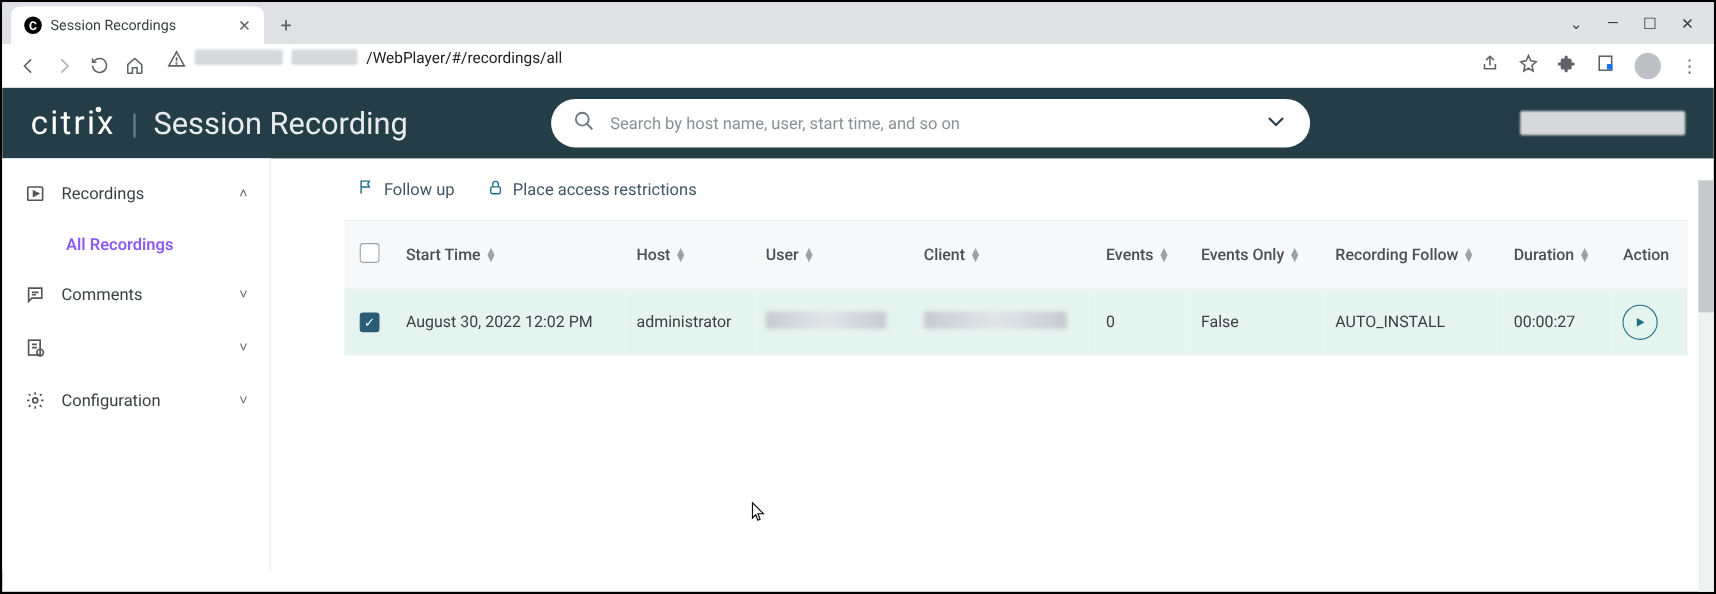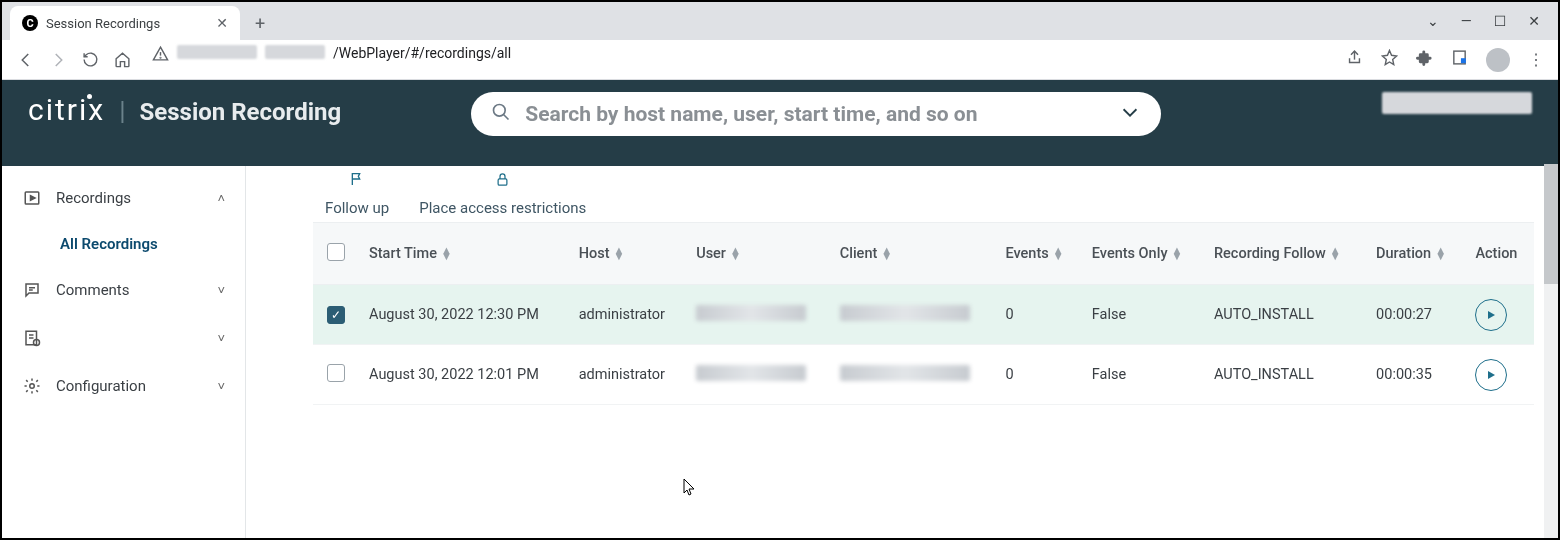--- a/index.html
+++ b/index.html
@@ -17,46 +17,46 @@
   .addr-row { display:flex; align-items:center; gap:12px; height:40px; background:#fff; padding:0 14px; border-bottom:1px solid #dadce0;}
   .nav-icon { width:20px; height:20px; display:flex; align-items:center; justify-content:center; color:#5f6368; }
   .nav-icon.disabled { color:#b0b3b8;}
   .addr-bar { flex:1; display:flex; align-items:flex-start; gap:8px; height:30px; font-size:14px; color:#202124; padding:0 8px;}
   .addr-bar .warn { color:#5f6368; }
   .blur-seg { display:inline-block; height:14px; background:#d6d8dc; border-radius:2px; filter:blur(1px); }
   .right-icons { display:flex; gap:18px; align-items:center; color:#5f6368;}
   .right-icons .avatar { width:24px; height:24px; border-radius:50%; background:#bdc1c6;}
 
   
-  .app-header { height:86px; background:#253d47; display:flex; padding:12px 26px; gap:20px;}
+  .app-header { height:64px; background:#253d47; display:flex; align-items:center; padding:12px 26px; gap:20px;}
   .brand-wrap { display:flex; align-items:baseline; gap:14px; color:#fff; }
   .brand-logo { font-size:30px; letter-spacing:2px; font-weight:400; position:relative; }
   .brand-dot { position:absolute; width:5px; height:5px; background:#fff; border-radius:50%; top:2px; right:13px;}
   .brand-sep { color:#6b828b; font-size:26px; }
-  .brand-sub { font-size:24px; font-weight:700; color:#e8ecee;}
+  .brand-sub { font-size:28px; font-weight:400; color:#e8ecee;}
   .search-pill { flex:0 0 690px; height:44px; background:#fff; border-radius:22px; display:flex; align-items:center; padding:0 20px; margin-left:110px;}
-  .search-pill input { flex:1; border:none; outline:none; font-size:21px; color:#333;font-weight:bold; }
+  .search-pill input { flex:1; border:none; outline:none; font-size:15px; color:#333; }
   .search-pill input::placeholder { color:#8a8f94; }
   .search-icon { color:#6b7884; margin-right:14px; }
   .chev-down { color:#253d47; }
   .user-block { margin-left:auto; width:150px; height:22px; }
 
   
   .main { display:flex; height:calc(540px - 2px - 38px - 40px - 86px);gap:43px; }
   .sidebar { width:244px; border-right:1px solid #e3e6e8; background:#fff; padding-top:8px;}
   .sb-item { display:flex; align-items:center; gap:14px; height:48px; padding:0 20px; font-size:15px; color:#3a3f44; cursor:pointer;}
   .sb-item .sb-icon { width:20px; height:20px; display:flex; align-items:center; justify-content:center; color:#555; }
   .sb-item .chev { margin-left:auto; color:#666; font-size:13px;}
   .sb-sub { padding-left:58px; height:44px; display:flex; align-items:center; font-size:15px; color:#555; cursor:pointer;}
-  .sb-sub.active { font-weight:600; color:#0c4a6e; }
+  .sb-sub.active { font-weight:600; color:#8b5cf6; }
 
   
   .content { flex:1; padding:0 24px 0 24px; overflow:auto; position:relative;}
   .toolbar { display:flex; gap:30px; align-items:center; height:56px; padding-left:12px;}
-  .tool-btn { display:flex; align-items:center; gap:8px; color:#3f5664; font-size:15px; cursor:pointer;flex-direction:column;}
+  .tool-btn { display:flex; align-items:center; gap:8px; color:#3f5664; font-size:15px; cursor:pointer;}
   .tool-btn .ic { color:#1f6f8b; }
 
   table { width:100%; border-collapse:collapse; font-size:14.5px; color:#3a3f44;}
   thead th { text-align:left; font-weight:500; color:#4a5056; background:#f6f8f9; height:62px; padding:0 10px; border-top:1px solid #eceff1; border-bottom:1px solid #eceff1;}
   thead th:first-child, tbody td:first-child { width:46px; text-align:center;}
   tbody td { height:60px; padding:0 10px; border-bottom:1px solid #f1f3f4;}
   tbody tr.selected { background:#e6f4ef; }
   .sort { color:#9aa3aa; font-size:11px; margin-left:4px; display:inline-flex; flex-direction:column; line-height:6px; vertical-align:middle;}
   .chk { width:18px; height:18px; border:1.5px solid #9aa3aa; border-radius:3px; display:inline-flex; align-items:center; justify-content:center; background:#fff;}
   .chk.checked { background:#2b5d74; border-color:#2b5d74; color:#fff; font-size:12px;}
@@ -247,50 +247,34 @@
           <th><span>Events</span><span class="sort">▲<br>▼</span></th>
           <th><span>Events Only</span><span class="sort">▲<br>▼</span></th>
           <th><span>Recording Follow</span><span class="sort">▲<br>▼</span></th>
           <th><span>Duration</span><span class="sort">▲<br>▼</span></th>
           <th><span>Action</span></th>
         </tr>
       </thead>
       <tbody>
         <tr class="selected">
           <td><span class="chk checked">✓</span></td>
-          <td>August 30, 2022 12:30 PM</td>
+          <td>August 30, 2022 12:02 PM</td>
           <td>administrator</td>
           <td><span class="blur-cell" style="width:110px"></span></td>
           <td><span class="blur-cell" style="width:130px"></span></td>
           <td>0</td>
           <td>False</td>
           <td>AUTO_INSTALL</td>
           <td>00:00:27</td>
           <td><span class="play-btn">
                 <svg width="12" height="12" viewBox="0 0 24 24" fill="#1f6f8b">
                   <path d="M6 4l14 8-14 8z"></path>
                 </svg>
               </span></td>
         </tr>
-        <tr>
-          <td><span class="chk"></span></td>
-          <td>August 30, 2022 12:01 PM</td>
-          <td>administrator</td>
-          <td><span class="blur-cell" style="width:110px"></span></td>
-          <td><span class="blur-cell" style="width:130px"></span></td>
-          <td>0</td>
-          <td>False</td>
-          <td>AUTO_INSTALL</td>
-          <td>00:00:35</td>
-          <td><span class="play-btn">
-                <svg width="12" height="12" viewBox="0 0 24 24" fill="#1f6f8b">
-                  <path d="M6 4l14 8-14 8z"></path>
-                </svg>
-              </span></td>
-        </tr>
       </tbody>
     </table>
     <span class="cursor">
       <svg width="14" height="18" viewBox="0 0 14 18" fill="#fff" stroke="#000" stroke-width="1">
           <path d="M1 1l0 14 3-3 2 5 2-1-2-5 5 0z"></path>
         </svg>
     </span>
   </div>
 </div>
 

